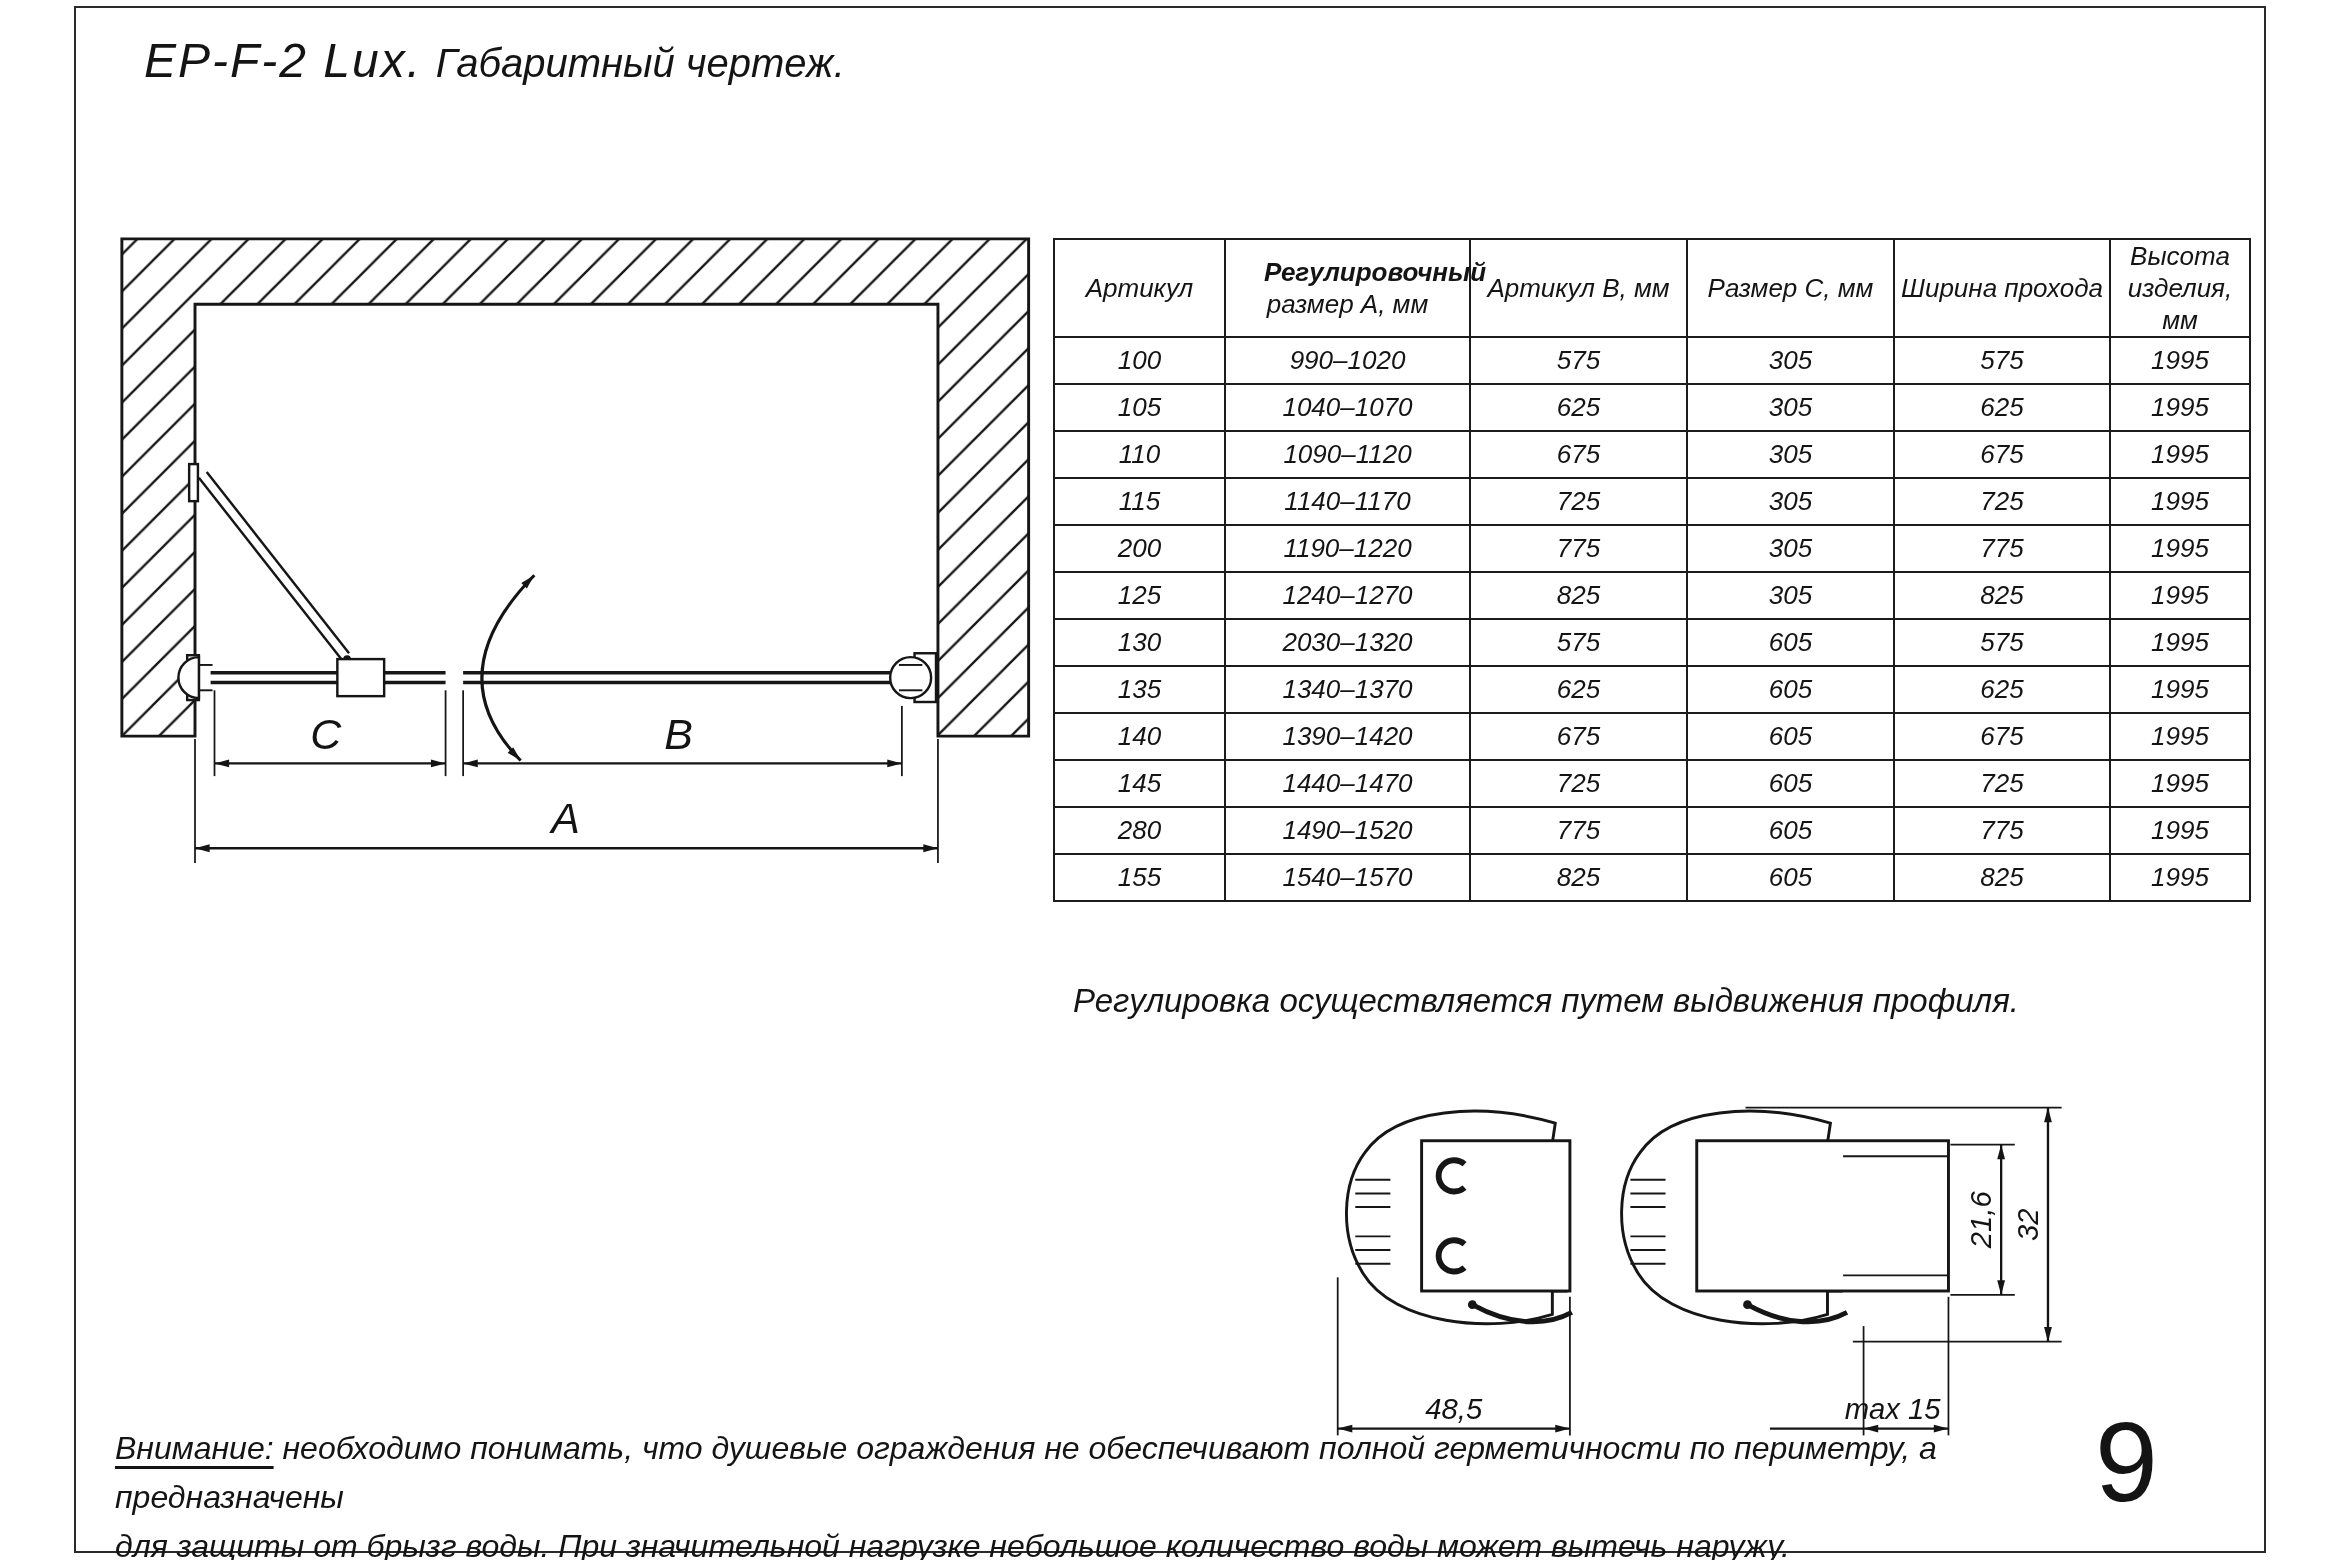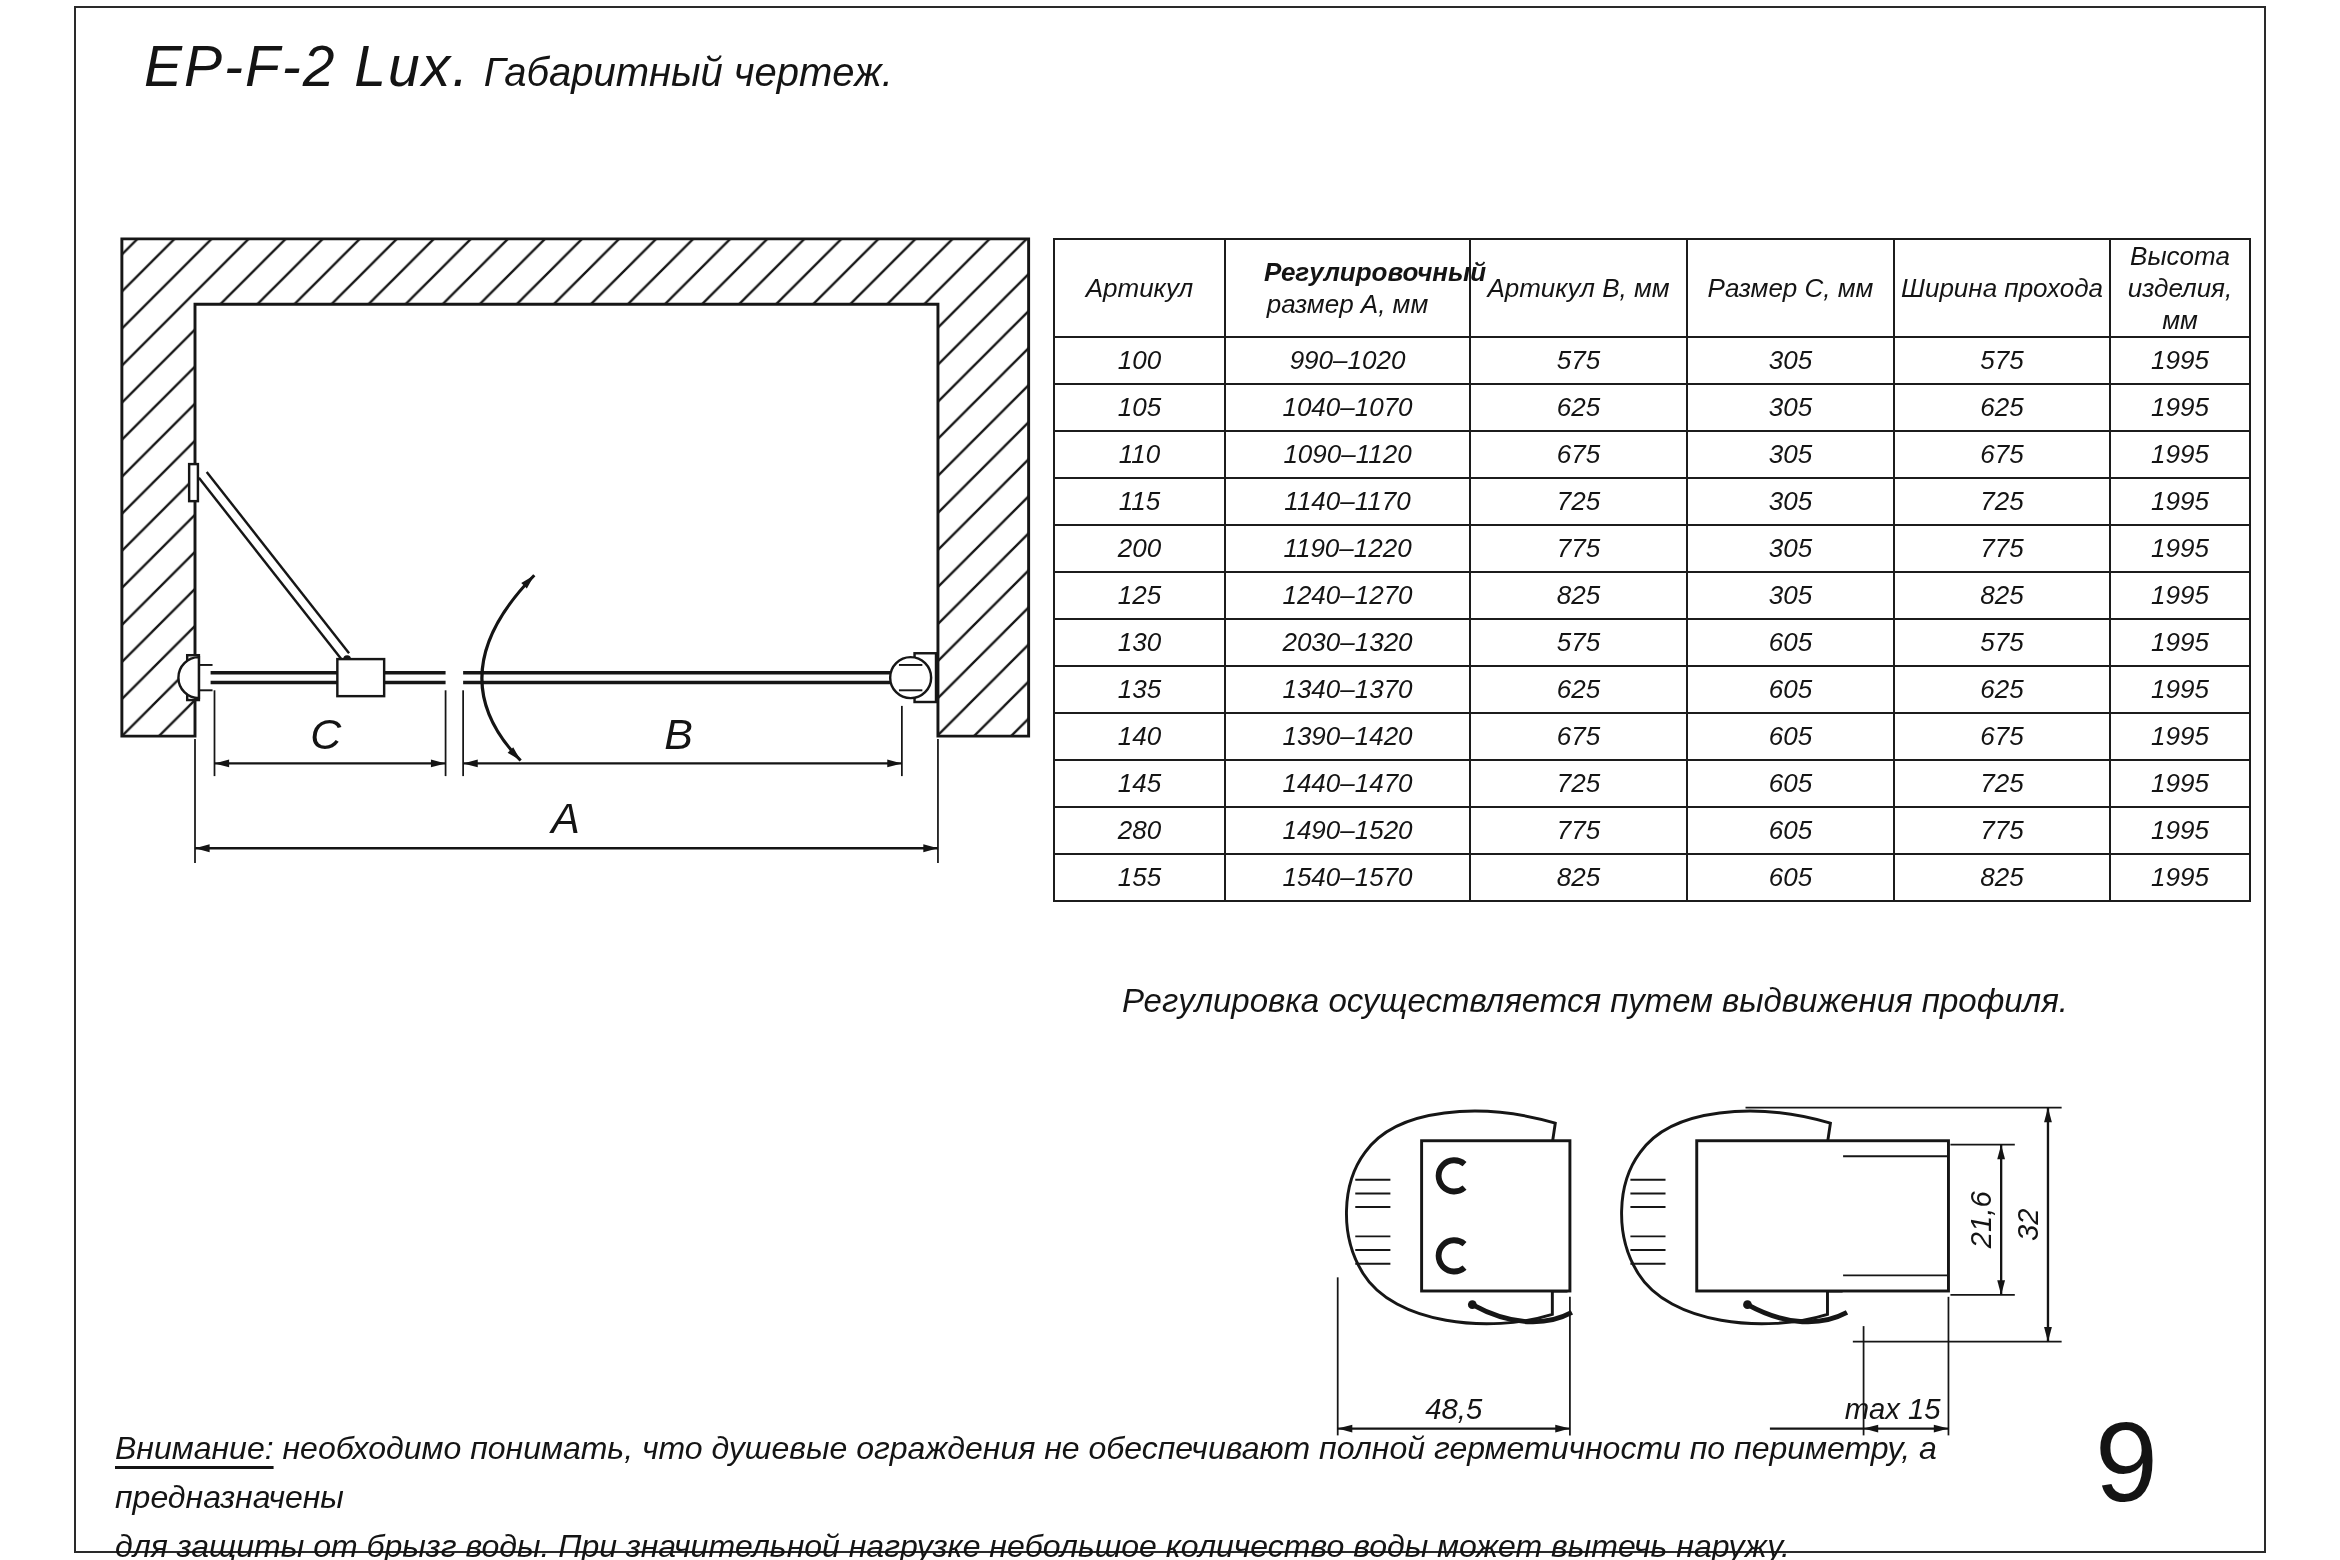--- a/index.html
+++ b/index.html
@@ -1,32 +1,32 @@
 <!DOCTYPE html>
 <html><head>
 <meta charset="utf-8">
 <style>
   html,body{margin:0;padding:0;background:#fff;}
   body{position:relative;width:2341px;height:1560px;font-family:"Liberation Sans",sans-serif;color:#141414;overflow:hidden;}
   .page-frame{position:absolute;left:74px;top:5.9px;width:2188px;height:1543px;border:2px solid #2a2a2a;}
   
   .title{position:absolute;left:144px;top:33px;white-space:nowrap;font-style:italic;}
-  .title .model{font-size:57px;letter-spacing:2px;}
+  .title .model{font-size:48px;letter-spacing:2px;}
   .title .suffix{font-size:40px;margin-left:13.7px;}
   
   .drawing{position:absolute;left:78px;top:224px;}
   
   table.spec{position:absolute;left:1053px;top:238px;width:1196px;border-collapse:collapse;table-layout:fixed;background:#fff;}
   table.spec,table.spec th,table.spec td{border:2px solid #1c1c1c;}
   table.spec{border-width:2.9px;}
   table.spec th{height:92px;font-style:italic;font-weight:normal;font-size:26px;line-height:32px;text-align:center;vertical-align:middle;padding:0 5.9px;}
   table.spec td{height:43px;font-style:italic;font-size:26px;text-align:center;vertical-align:middle;}
   table.spec .b{font-weight:bold;display:block;margin-left:32px;}
   
-  .notes{position:absolute;left:1073px;top:975px;width:995px;text-align:right;font-style:italic;font-size:33px;line-height:52px;}
+  .notes{position:absolute;left:1073px;top:975px;width:995px;font-style:italic;font-size:33px;line-height:52px;}
   
   .profiles{position:absolute;left:1326px;top:1090px;}
   
   .warning{position:absolute;left:115px;top:1424px;width:1941px;font-style:italic;font-size:32px;line-height:49px;}
   .warning .u{text-decoration:underline;text-underline-offset:6.8px;}
   
   .pagenum{position:absolute;left:2095px;top:1397px;font-size:113px;font-weight:normal;}
   svg text.dim{font-family:"Liberation Sans",sans-serif;font-style:italic;fill:#141414;}
   svg text.dimABC{font-size:44px;}
   svg text.dimP{font-size:30px;}

